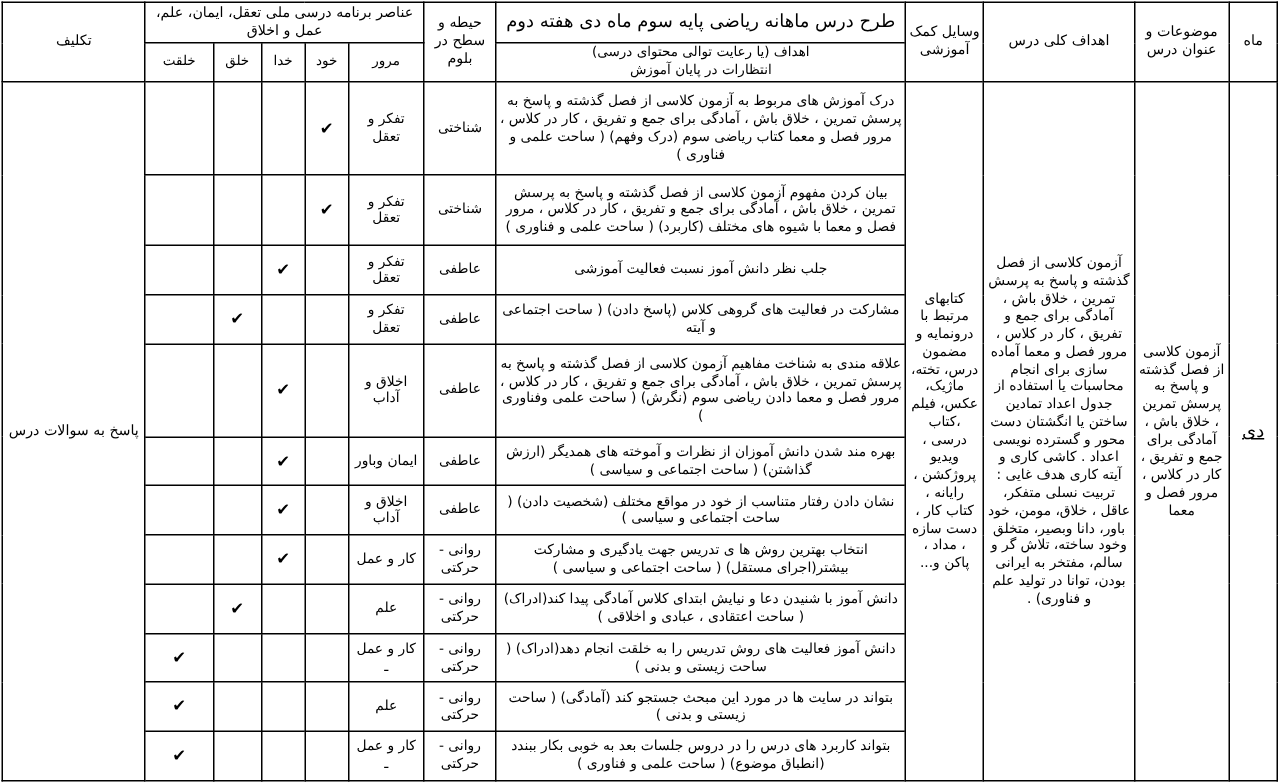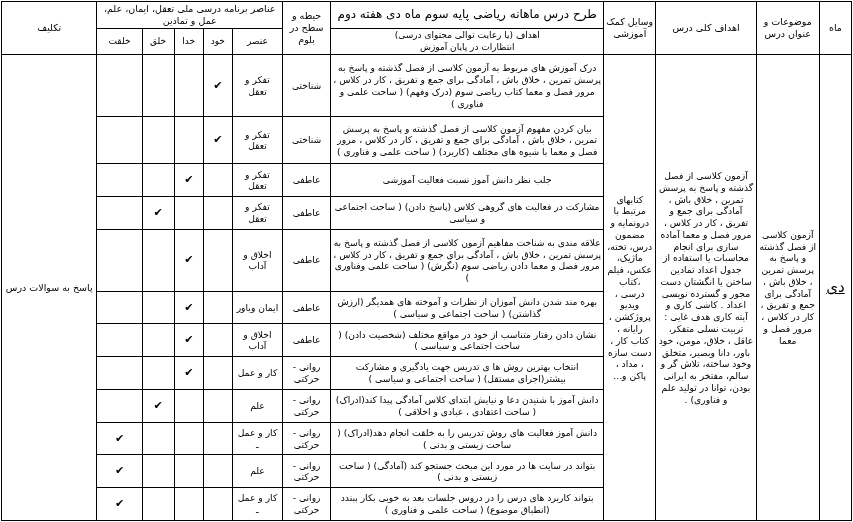--- a/index.html
+++ b/index.html
@@ -93,21 +93,21 @@
     vertical-align: top;
     padding-top: 4px;
   }
   .stack-narrow {
     font-size: 9.2px;
     line-height: 1.5;
     vertical-align: top;
     padding-top: 4px;
   }
   .month {
-    font-size: 15px;
+    font-size: 12px;
     vertical-align: top;
     padding-top: 5px;
     text-decoration: underline;
   }
   .task {
     font-size: 9.5px;
     line-height: 1.5;
     vertical-align: middle;
   }
 </style>
@@ -131,29 +131,29 @@
       <col class="c-task">
     </colgroup>
     <thead>
       <tr>
         <th class="hdr" rowspan="2">ماه</th>
         <th class="hdr" rowspan="2">موضوعات و عنوان درس</th>
         <th class="hdr" rowspan="2">اهداف کلی درس</th>
         <th class="hdr" rowspan="2">وسایل کمک آموزشی</th>
         <th class="hdr-title">طرح درس ماهانه ریاضی پایه سوم ماه دی هفته دوم</th>
         <th class="hdr" rowspan="2">حیطه و سطح در بلوم</th>
-        <th class="hdr" colspan="5">عناصر برنامه درسی ملی تعقل، ایمان، علم، عمل و تمادین</th>
+        <th class="hdr" colspan="5">عناصر برنامه درسی ملی تعقل، ایمان، علم، عمل و اخلاق</th>
         <th class="hdr" rowspan="2">تکلیف</th>
       </tr>
       <tr>
         <th class="hdr-sub">
           <div>اهداف (یا رعایت توالی محتوای درسی)</div>
           <div>انتظارات در پایان آموزش</div>
         </th>
-        <th class="subhdr">عنصر</th>
+        <th class="subhdr">مرور</th>
         <th class="subhdr">خود</th>
         <th class="subhdr">خدا</th>
         <th class="subhdr">خلق</th>
         <th class="subhdr">خلقت</th>
       </tr>
     </thead>
     <tbody id="plan-body">
         <tr>
           <td class="month" rowspan="12">دی</td>
           <td class="stack-narrow" rowspan="12">آزمون کلاسی از فصل گذشته و پاسخ به پرسش تمرین ، خلاق باش ، آمادگی برای جمع و تفریق ، کار در کلاس ، مرور فصل و معما</td>
@@ -180,21 +180,21 @@
         <tr>
           <td class="expect">جلب نظر دانش آموز نسبت فعالیت آموزشی</td>
           <td class="domain">عاطفی</td>
           <td class="element">تفکر و تعقل</td>
           <td class="tick"></td>
           <td class="tick">✔</td>
           <td class="tick"></td>
           <td class="tick"></td>
         </tr>
         <tr>
-          <td class="expect">مشارکت در فعالیت های گروهی کلاس (پاسخ دادن) ( ساحت اجتماعی و سیاسی</td>
+          <td class="expect">مشارکت در فعالیت های گروهی کلاس (پاسخ دادن) ( ساحت اجتماعی و آیته</td>
           <td class="domain">عاطفی</td>
           <td class="element">تفکر و تعقل</td>
           <td class="tick"></td>
           <td class="tick"></td>
           <td class="tick">✔</td>
           <td class="tick"></td>
         </tr>
         <tr>
           <td class="expect">علاقه مندی به شناخت مفاهیم آزمون کلاسی از فصل گذشته و پاسخ به پرسش تمرین ، خلاق باش ، آمادگی برای جمع و تفریق ، کار در کلاس ، مرور فصل و معما  دادن ریاضی سوم (نگرش)  ( ساحت علمی وفناوری )</td>
           <td class="domain">عاطفی</td>

